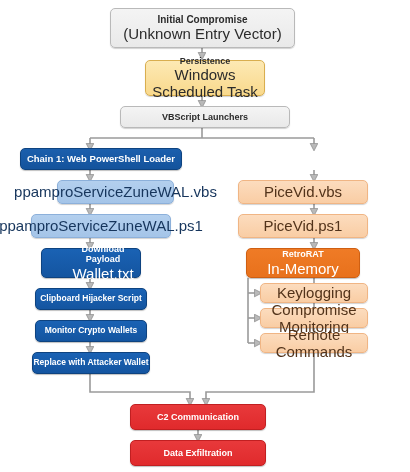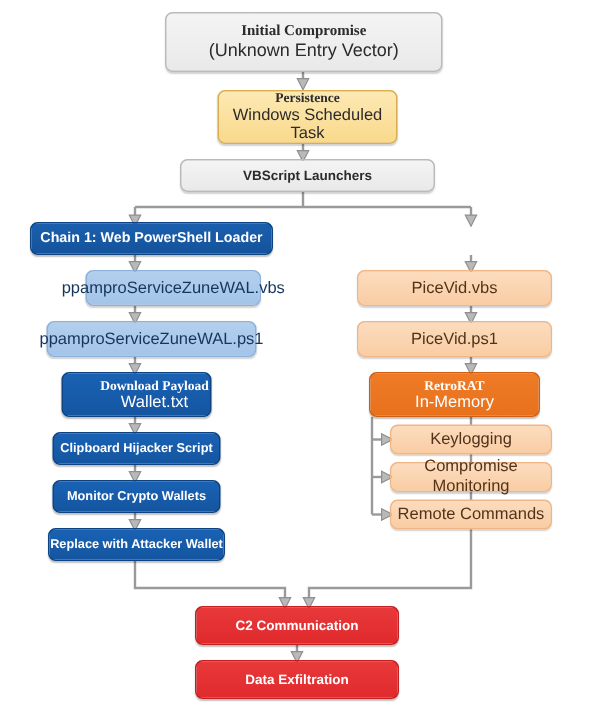--- a/index.html
+++ b/index.html
@@ -15,21 +15,21 @@
     box-sizing:border-box;
     display:flex;
     flex-direction:column;
     align-items:center;
     justify-content:center;
     border-radius:5px;
     text-align:center;
     line-height:1.15;
     z-index:5;
   }
-  .node .l1{display:block;font-family:Liberation Serif, serif;}
+  .node .l1{display:block;}
   .node .l2{display:block;}
 
   
   .n-gray{
     background:linear-gradient(180deg,#f4f4f4 0%,#e9e9e9 100%);
     border:1px solid #b9b9b9;
     color:#2b2b2b;
     box-shadow:0 1px 1px rgba(0,0,0,.18);
   }
   .n-yellow{
@@ -71,23 +71,23 @@
   }
   .n-red{
     background:linear-gradient(180deg,#e8393b 0%,#e02a2c 100%);
     border:1px solid #c11f21;
     color:#ffffff;
     box-shadow:0 1px 1px rgba(0,0,0,.25);
   }
 
   
   .t-title{font-size:10px;font-weight:bold;}
-  .t-sub{font-size:12px;font-weight:normal;}
+  .t-sub{font-size:15px;font-weight:normal;}
   .t-head{font-size:9.5px;font-weight:bold;}
-  .t-plain{font-size:11px;font-weight:normal;}
+  .t-plain{font-size:15px;font-weight:normal;}
   .t-bold{font-size:9px;font-weight:bold;}
   .t-small{font-size:8.5px;font-weight:bold;}
 
   svg#wires{
     position:absolute;left:0;top:0;
     width:410px;height:472px;
     z-index:1;
     pointer-events:none;
   }
   .wire{stroke:#9a9a9a;stroke-width:1.6;fill:none;}

